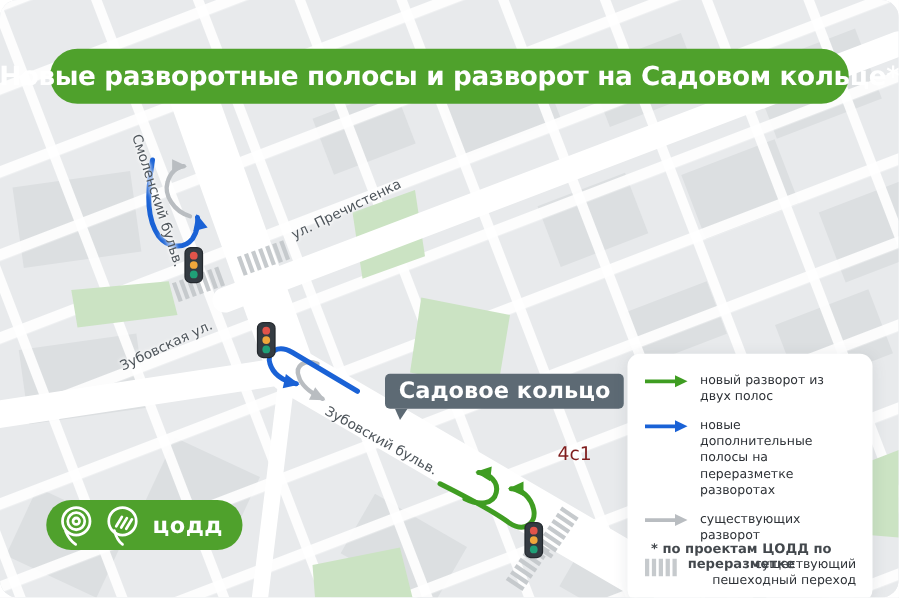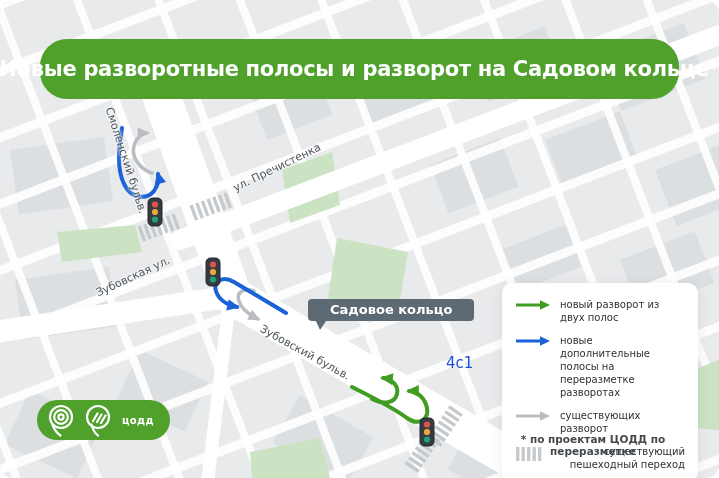--- a/index.html
+++ b/index.html
@@ -1,49 +1,49 @@
 <!DOCTYPE html>
 <html style="--accent-green: #4fa12c; --arrow-green: #3f9d22; --arrow-blue: #1a62d6; --arrow-gray: #b9bdc1; --tooltip-bg: #5d6a74; --park-green: #cbe3c3;"><head>
 <meta charset="utf-8">
 <style>
   html,body{margin:0;padding:0;background:#ffffff;font-family:"DejaVu Sans","Liberation Sans",sans-serif;}
   .stage{position:relative;width:719px;height:478px;border-radius:14px;overflow:hidden;background:#e8eaec;}
   .map{position:absolute;left:0;top:0;}
 
-  .banner{position:absolute;left:40px;top:39px;width:639px;height:60px;border-radius:27px;
+  .banner{position:absolute;left:40px;top:39px;width:639px;height:44px;border-radius:27px;
     background:var(--accent-green,#4fa12c);display:flex;align-items:center;justify-content:center;}
   .banner span{color:#fff;font-weight:700;font-size:21px;letter-spacing:-0.3px;white-space:nowrap;}
 
   .street-label{position:absolute;color:#4e555b;font-size:11px;font-weight:500;text-align:center;
     text-shadow:0 0 3px #fff,0 0 3px #fff,0 0 5px #fff;transform-origin:center;white-space:nowrap;}
   .lbl-smolensky{left:66px;top:154px;width:120px;transform:rotate(72deg);}
   .lbl-prechistenka{left:217px;top:161px;width:120px;transform:rotate(-26deg);}
   .lbl-zubovskaya{left:77px;top:270px;width:112px;transform:rotate(-25deg);}
   .lbl-zubovsky{left:245px;top:346px;width:120px;transform:rotate(29deg);}
 
   .tooltip{position:absolute;left:308px;top:299px;background:var(--tooltip-bg,#5d6a74);color:#fff;
-    font-size:13px;font-weight:700;padding:3px 22px 4px;border-radius:4px;white-space:nowrap;}
+    font-size:18px;font-weight:700;padding:3px 11px 4px;border-radius:4px;white-space:nowrap;}
   .tooltip::after{content:"";position:absolute;left:8px;top:100%;width:0;height:0;
     border:6px solid transparent;border-top:9px solid var(--tooltip-bg,#5d6a74);border-left-width:4px;}
 
-  .bldg-label{position:absolute;left:446px;top:354px;color:#1d4ed8;font-size:15px;}
+  .bldg-label{position:absolute;left:446px;top:354px;color:#7f1d1d;font-size:15px;}
 
   .legend{position:absolute;left:502px;top:283px;width:196px;box-sizing:border-box;background:#fff;
     border-radius:10px;padding:15px 13px 11px;box-shadow:0 2px 12px rgba(60,70,80,.10);}
   .lrow{display:flex;align-items:flex-start;gap:9px;margin-bottom:10px;}
   .lrow:last-child{margin-bottom:0;text-align:right;}
   .licon{flex:0 0 36px;margin-top:1px;}
   .ltext{font-size:10px;line-height:1.3;color:#2d3136;font-weight:500;}
 
   .footnote{position:absolute;left:493px;top:433px;width:200px;text-align:center;
     font-size:10.5px;font-weight:600;color:#43484d;}
 
   .logo{position:absolute;left:37px;top:400px;height:40px;border-radius:21px;
     background:var(--accent-green,#4fa12c);display:flex;align-items:center;gap:5px;padding:0 16px 0 8px;}
-  .logo-text{color:#fff;font-weight:700;font-size:10px;letter-spacing:.4px;margin-left:3px;}
+  .logo-text{color:#fff;font-weight:700;font-size:18px;letter-spacing:.4px;margin-left:3px;}
 </style>
 </head>
 <body>
 
 <div class="stage">
 
   <svg class="map" width="719" height="478" viewBox="0 0 719 478">
     <defs>
       <marker id="mG" viewBox="0 0 10 10" refX="7.5" refY="5" markerWidth="3.5" markerHeight="3.5" orient="auto">
         <path d="M0.5,0.8 L9.5,5 L0.5,9.2 Z" style="fill:var(--arrow-green,#3f9d22)"></path>

